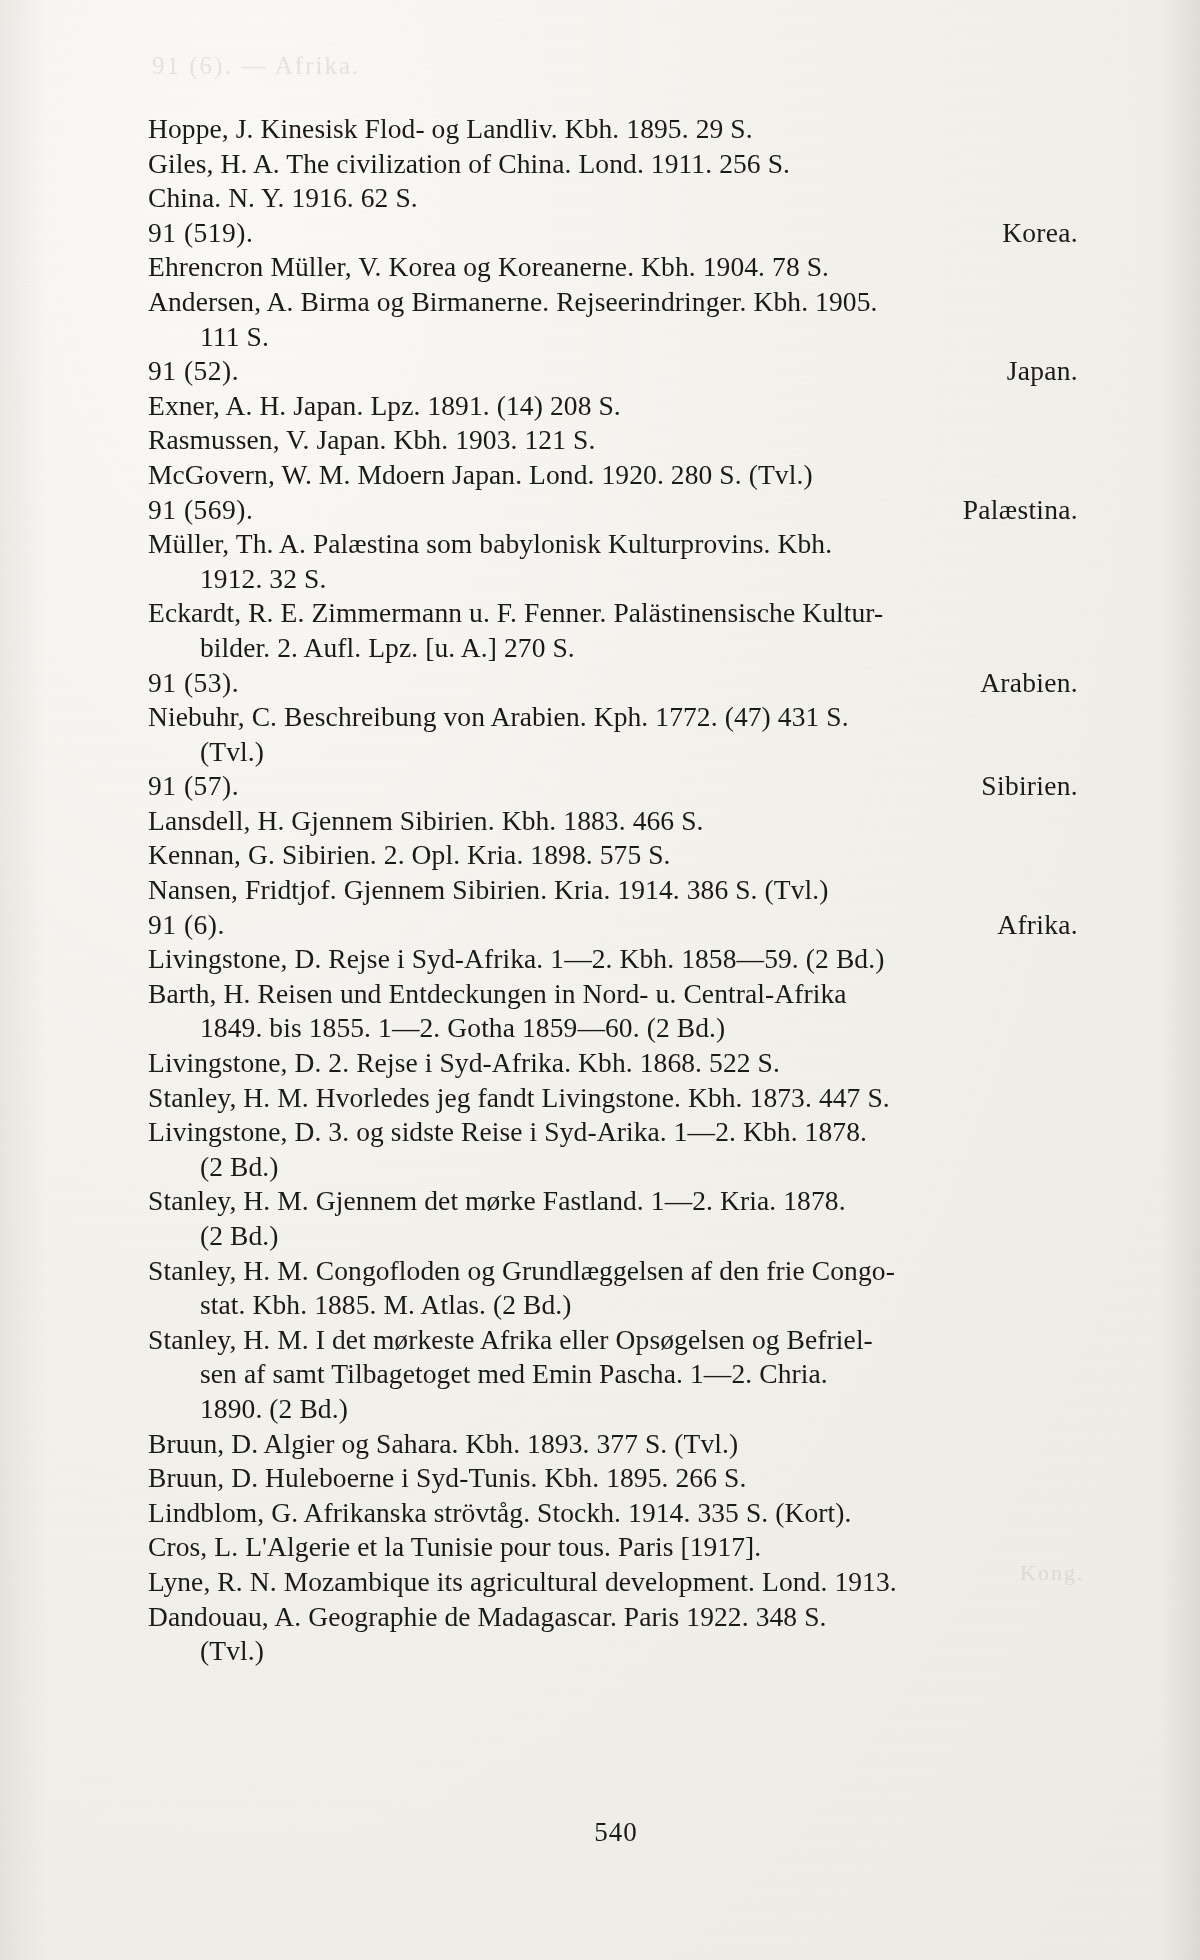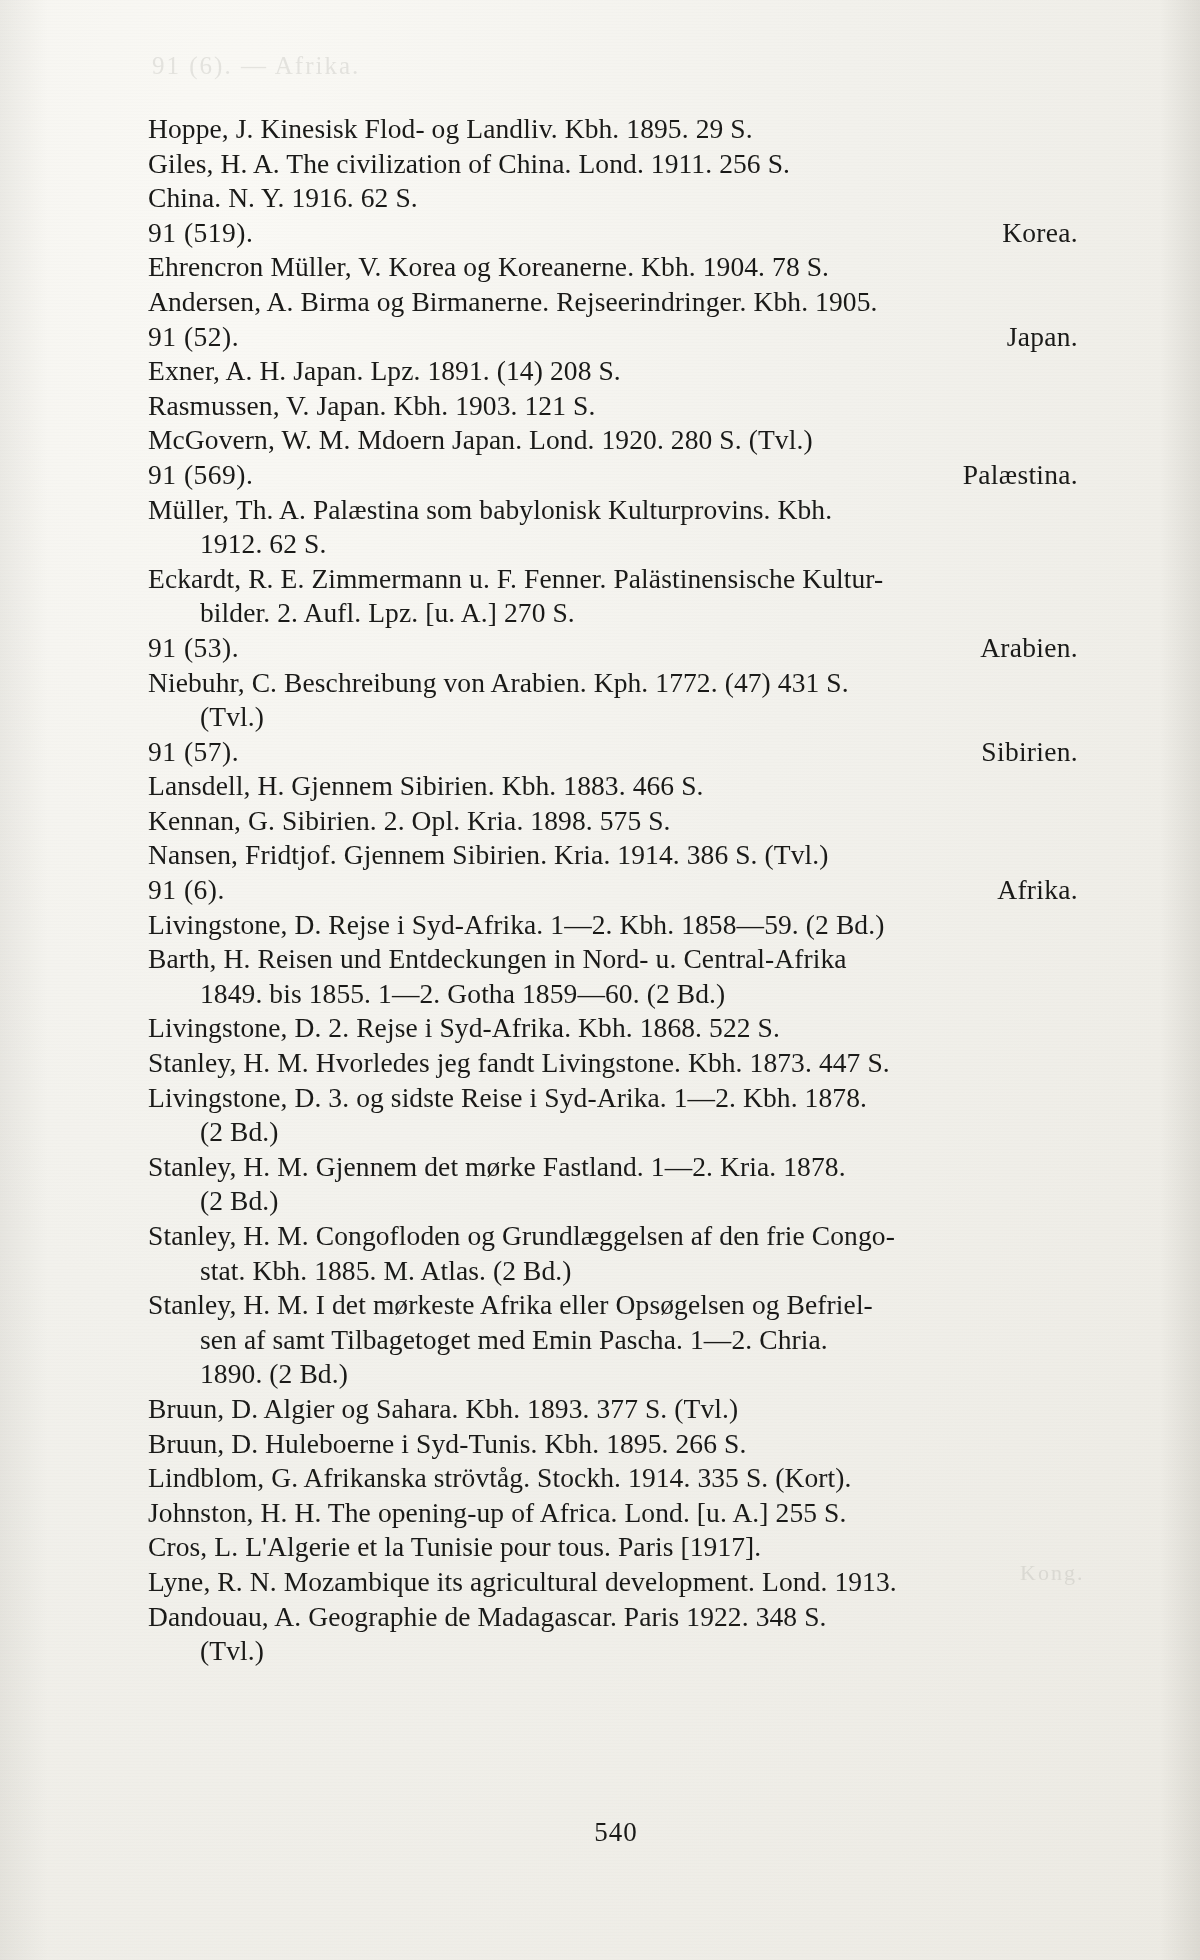--- a/index.html
+++ b/index.html
@@ -102,33 +102,34 @@
   <div class="content" id="entries">
       <div class="line"><span class="b">Hoppe, J.</span><span> Kinesisk Flod- og Landliv. Kbh. 1895.  29 S.</span></div>
       <div class="line"><span class="b">Giles, H. A.</span><span> The civilization of China. Lond. 1911.  256 S.</span></div>
       <div class="line">China. N. Y. 1916.  62 S.</div>
       <div class="sec">
         <span class="num">91 (519).</span>
         <span class="cat">Korea.</span>
       </div>
       <div class="line"><span class="b">Ehrencron Müller, V.</span><span> Korea og Koreanerne. Kbh. 1904.  78 S.</span></div>
       <div class="line"><span class="b">Andersen, A.</span><span> Birma og Birmanerne. Rejseerindringer. Kbh. 1905.</span></div>
+      <div class="line indent1">111 S.</div>
       <div class="sec">
         <span class="num">91 (52).</span>
         <span class="cat">Japan.</span>
       </div>
       <div class="line"><span class="b">Exner, A. H.</span><span> Japan. Lpz. 1891.  (14) 208 S.</span></div>
       <div class="line"><span class="b">Rasmussen, V.</span><span> Japan. Kbh. 1903.  121 S.</span></div>
       <div class="line"><span class="b">McGovern, W. M.</span><span> Mdoern Japan. Lond. 1920.  280 S. (Tvl.)</span></div>
       <div class="sec">
         <span class="num">91 (569).</span>
         <span class="cat">Palæstina.</span>
       </div>
       <div class="line"><span class="b">Müller, Th. A.</span><span> Palæstina som babylonisk Kulturprovins. Kbh.</span></div>
-      <div class="line indent1">1912.  62 S.</div>
+      <div class="line indent1">1912.  32 S.</div>
       <div class="line"><span class="b">Eckardt, R. E. Zimmermann u. F. Fenner.</span><span> Palästinensische Kultur-</span></div>
       <div class="line indent1">bilder. 2. Aufl. Lpz. [u. A.]  270 S.</div>
       <div class="sec">
         <span class="num">91 (53).</span>
         <span class="cat">Arabien.</span>
       </div>
       <div class="line"><span class="b">Niebuhr, C.</span><span> Beschreibung von Arabien. Kph. 1772.  (47) 431 S.</span></div>
       <div class="line indent1">(Tvl.)</div>
       <div class="sec">
         <span class="num">91 (57).</span>
@@ -151,21 +152,20 @@
       <div class="line"><span class="b">Stanley, H. M.</span><span> Gjennem det mørke Fastland.  1—2. Kria. 1878.</span></div>
       <div class="line indent1">(2 Bd.)</div>
       <div class="line"><span class="b">Stanley, H. M.</span><span> Congofloden og Grundlæggelsen af den frie Congo-</span></div>
       <div class="line indent1">stat. Kbh. 1885. M. Atlas. (2 Bd.)</div>
       <div class="line"><span class="b">Stanley, H. M.</span><span> I det mørkeste Afrika eller Opsøgelsen og Befriel-</span></div>
       <div class="line indent1">sen af samt Tilbagetoget med Emin Pascha.  1—2. Chria.</div>
       <div class="line indent1">1890.  (2 Bd.)</div>
       <div class="line"><span class="b">Bruun, D.</span><span> Algier og Sahara. Kbh. 1893.  377 S. (Tvl.)</span></div>
       <div class="line"><span class="b">Bruun, D.</span><span> Huleboerne i Syd-Tunis. Kbh. 1895.  266 S.</span></div>
       <div class="line"><span class="b">Lindblom, G.</span><span> Afrikanska strövtåg. Stockh. 1914.  335 S. (Kort).</span></div>
-      <div class="line"><span class="b">Johnston, H. H.</span><span> The opening-up of Africa. Lond. [u. A.]  255 S.</span></div>
       <div class="line"><span class="b">Cros, L.</span><span> L'Algerie et la Tunisie pour tous.  Paris [1917].</span></div>
       <div class="line"><span class="b">Lyne, R. N.</span><span> Mozambique its agricultural development. Lond. 1913.</span></div>
       <div class="line"><span class="b">Dandouau, A.</span><span> Geographie de Madagascar. Paris 1922.  348 S.</span></div>
       <div class="line indent1">(Tvl.)</div>
     </div>
 
   <div class="folio">540</div>
 </div>
 
 </body></html>

